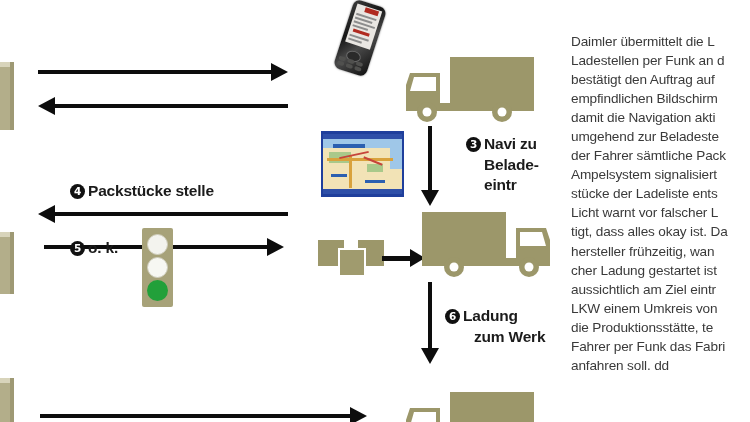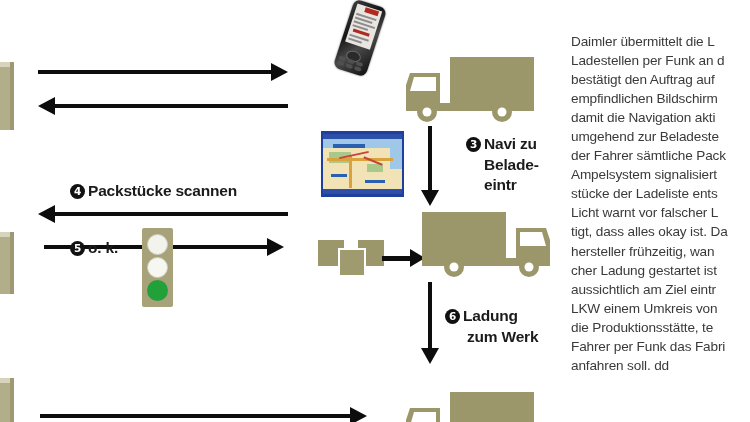--- a/index.html
+++ b/index.html
@@ -144,21 +144,21 @@
     <div class="shaft" style="width:233px;"></div>
     <div class="head" style="left:233px;"></div>
   </div>
 
   <div class="harrow left" style="left:38px;top:104px;width:250px;">
     <div class="shaft" style="left:16px;width:234px;"></div>
     <div class="head" style="left:0px;"></div>
   </div>
 
   <div class="steplabel" style="left:70px;top:182px;">
-    <span class="num">4</span><span>Packstücke scannen</span>
+    <span class="num">4</span><span>Packstücke stelle</span>
   </div>
   <div class="harrow left" style="left:38px;top:212px;width:250px;">
     <div class="shaft" style="left:16px;width:234px;"></div>
     <div class="head" style="left:0px;"></div>
   </div>
 
   <div class="harrow right" style="left:44px;top:245px;width:250px;">
     <div class="shaft" style="width:223px;"></div>
     <div class="head" style="left:223px;"></div>
   </div>
@@ -273,21 +273,21 @@
       </g>
     </svg>
   </div>
 
   <div class="varrow" style="left:428px;top:282px;height:82px;">
     <div class="shaft" style="height:68px;"></div>
     <div class="head" style="top:66px;"></div>
   </div>
   <div class="steplabel multiline" style="left:445px;top:306px;width:118px;line-height:20.5px;">
     <span class="num">6</span><span>Ladung</span><br>
-    <span style="margin-left:22px;display:inline-block;">zum Werk</span>
+    <span style="margin-left:29px;display:inline-block;">zum Werk</span>
   </div>
 
   <div class="truck" style="left:404px;top:390px;">
     <svg width="132" height="68" viewBox="0 0 132 68">
       <g fill="#9c976a">
         <rect x="46" y="2" width="84" height="46"></rect>
         <path d="M6 18 L36 18 L36 48 L2 48 L2 30 Z"></path>
         <rect x="2" y="48" width="128" height="8"></rect>
         <circle cx="23" cy="57" r="10"></circle>
         <circle cx="98" cy="57" r="10"></circle>

